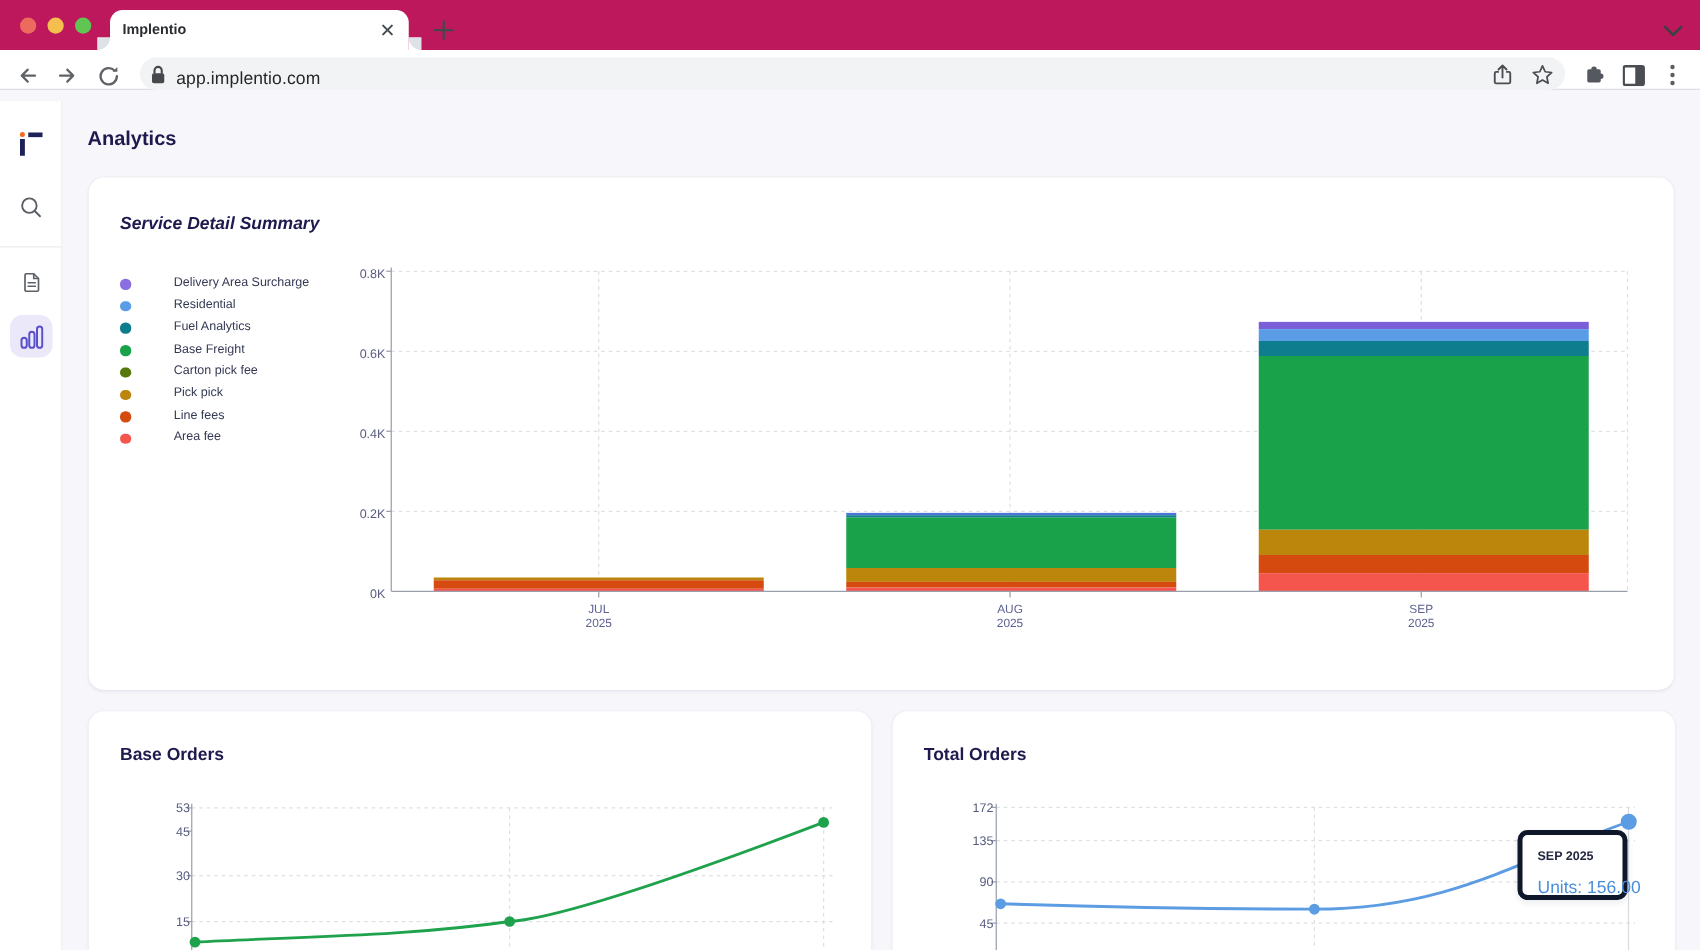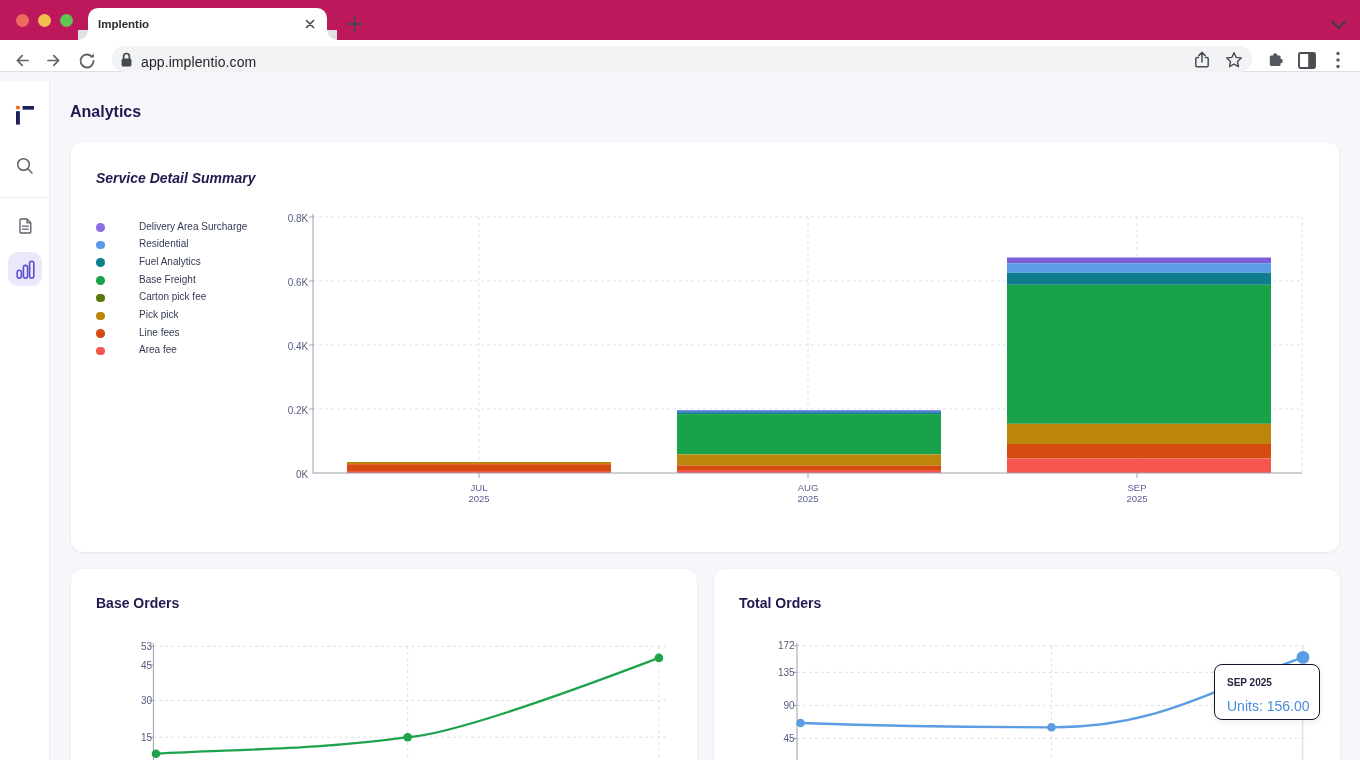--- a/index.html
+++ b/index.html
@@ -22,21 +22,21 @@
 #card1 { left:71px; top:142px; width:1268px; height:410px; }
 #card2 { left:71px; top:568.5px; width:626px; height:240px; }
 #card3 { left:713.5px; top:568.5px; width:626.5px; height:240px; }
 .cardtitle { position:absolute; font-size:14px; font-weight:bold; color:#1e1a4e; }
 
 .leg { position:absolute; left:96px; width:190px; }
 .litem { position:absolute; height:18px; font-size:10px; color:#353a54; }
 .ldot { position:absolute; left:0; top:3.5px; width:8.5px; height:8.5px; border-radius:50%; }
 .ltext { position:absolute; left:5px; top:1px; white-space:nowrap;margin-left:38px; }
 svg text { font-family:"Liberation Sans",sans-serif; }
-#tooltip { position:absolute; left:1214px; top:664px; width:106px; height:56px; background:#fff; border:1px solid #0f172a; border-radius:8px; box-shadow:0 2px 6px rgba(20,24,60,.08); }
+#tooltip { position:absolute; left:1214px; top:664px; width:88px; height:56px; background:#fff; border:4px solid #0f172a; border-radius:8px; box-shadow:0 2px 6px rgba(20,24,60,.08); }
 #tooltip .t1 { position:absolute; left:12px; top:12px; font-size:10px; font-weight:bold; color:#23263f; }
 #tooltip .t2 { position:absolute; left:12px; top:33px; font-size:14px; color:#4a8ed9; white-space:nowrap; }
 </style>
 </head>
 <body>
 
 <div id="tabstrip">
   <div class="light" style="left:16px; background:#ed6a5e;"></div>
   <div class="light" style="left:38px; background:#f4bf4f;"></div>
   <div class="light" style="left:60px; background:#61c554;"></div>

